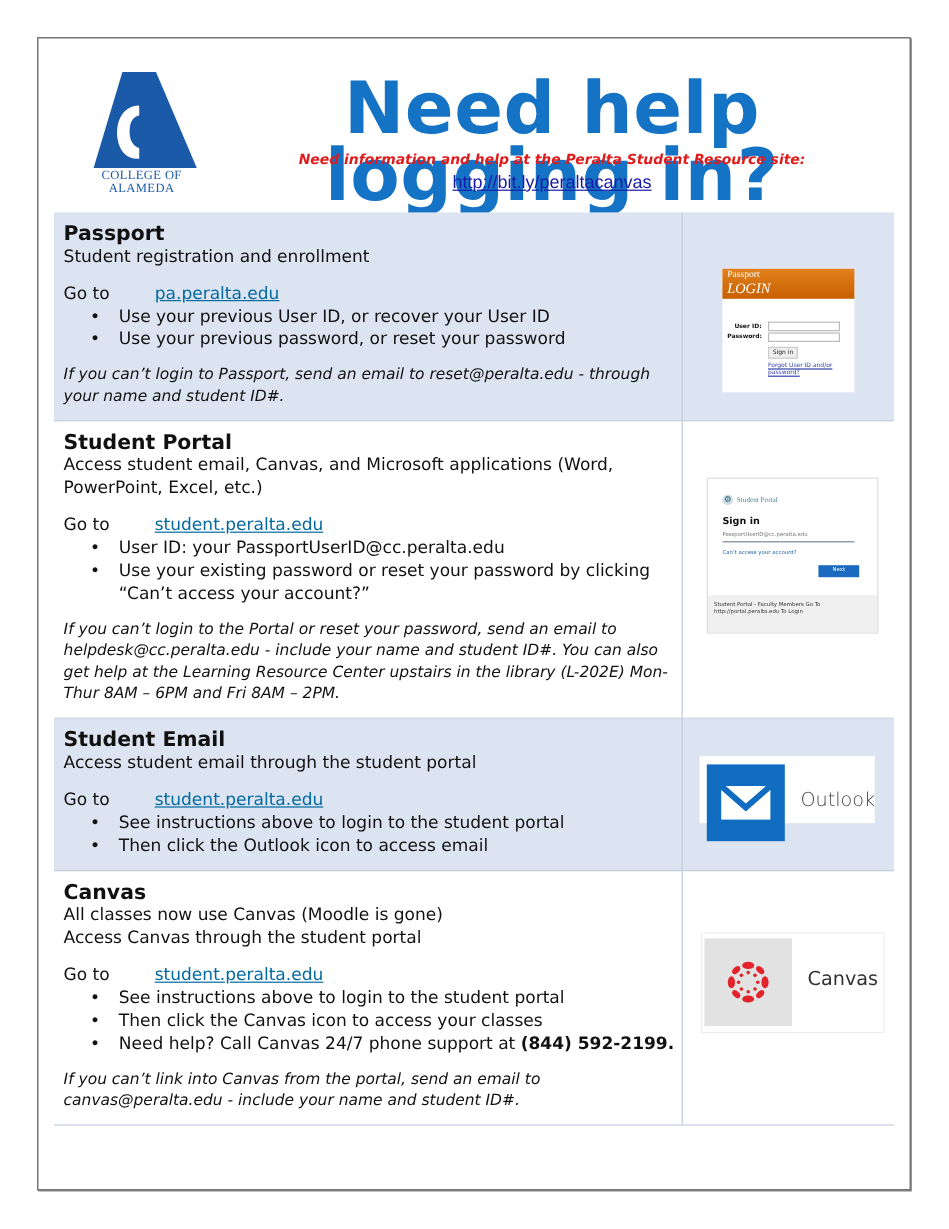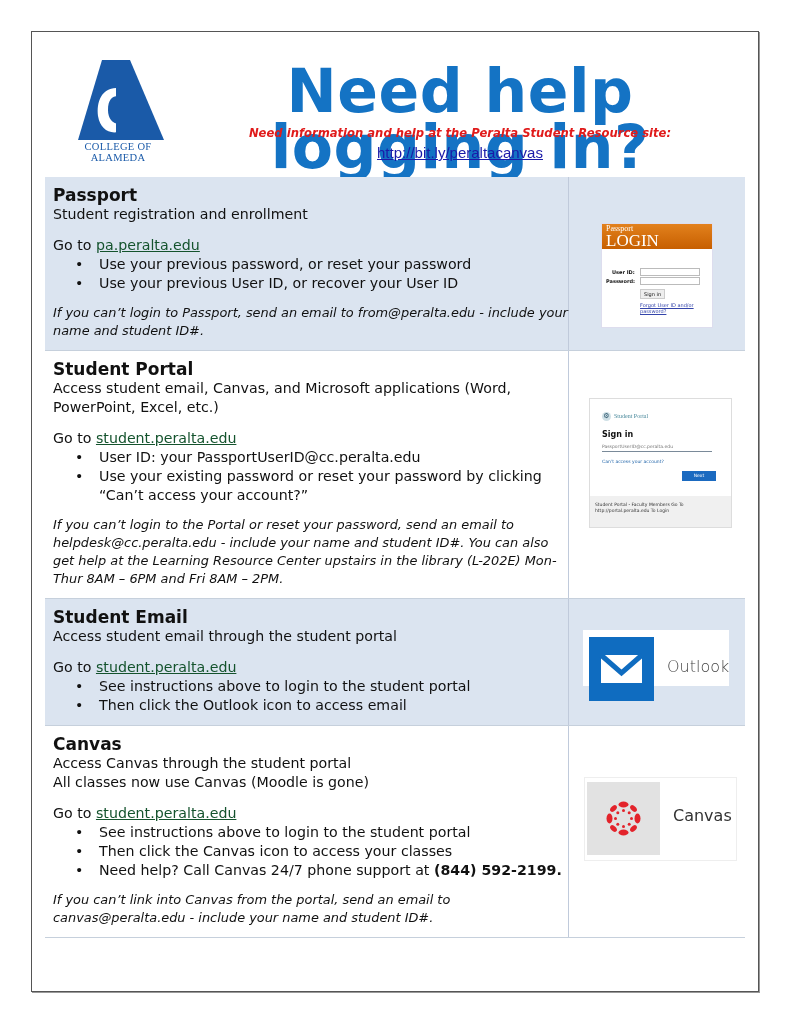--- a/index.html
+++ b/index.html
@@ -16,31 +16,31 @@
 
   
   .table { position:absolute; left:45px; top:177px; width:700px; }
   .row { display:flex; border-bottom:1px solid #c6d0dc; }
   .row.shaded { background:#dbe4f0; }
   .row .text { width:524px; padding:8px 0 10px 8px; box-sizing:border-box; border-right:1px solid #c0cadb; }
   .row .pic { flex:1; position:relative; }
   .row h2 { margin:0; font-size:17px; font-weight:bold; line-height:20px; }
   .row .desc { font-size:14.2px; line-height:19px; }
   .row .goto { font-size:14.2px; line-height:19px; margin-top:12px; }
-  .row .goto a { color:#14532d; text-decoration:underline; }
+  .row .goto a { color:#0369a1; text-decoration:underline;margin-left:33px; }
   .row ul { margin:0; padding:0 0 0 46px; list-style:none; }
   .row li { position:relative; font-size:14.2px; line-height:19px; }
   .row li::before { content:"•"; position:absolute; left:-24px; }
   .row .note { font-style:italic; font-size:12.9px; line-height:18px; margin-top:11px; }
 
   
   .passport { position:absolute; left:32px; top:46px; width:110px; height:103px; background:#fff; border:1px solid #dde; }
   .passport .bar { background:linear-gradient(#e2811d,#c75f00); height:25px; color:#fff; font-family:"Liberation Serif", serif; padding-left:4px; }
   .passport .bar .s { font-size:8px; line-height:10px; display:block; }
-  .passport .bar .b { font-size:17px; line-height:13px; display:block; }
+  .passport .bar .b { font-size:12px; line-height:13px; display:block;font-style:italic; }
   .passport .lbl { position:absolute; font-size:5px; font-weight:bold; }
   .passport .inp { position:absolute; left:38px; width:58px; height:6px; border:1px solid #bbb; }
   .passport .btn { position:absolute; left:38px; top:65px; font-size:5px; background:#eee; border:1px solid #ccc; padding:1px 3px; }
   .passport .fg { position:absolute; left:38px; top:78px; font-size:5px; color:#3344aa; text-decoration:underline; width:56px; line-height:6px; }
 
   
   .portal { position:absolute; left:20px; top:47px; width:141px; height:128px; background:#fff; border:1px solid #ddd; }
   .portal .brand { position:absolute; left:12px; top:13px; font-size:6px; color:#4b8a9c; font-family:"Liberation Serif", serif; }
   .portal .gear { display:inline-block; width:9px; height:9px; border-radius:50%; background:#cfe0e6; color:#305a70; font-size:7px; line-height:9px; text-align:center; margin-right:3px; }
   .portal .signin { position:absolute; left:12px; top:31px; font-size:8px; font-weight:bold; }
@@ -79,24 +79,24 @@
 <div class="header-url"><a>http://bit.ly/peraltacanvas</a></div>
 
 <div class="table">
 
   <div class="row shaded">
     <div class="text">
       <h2>Passport</h2>
       <div class="desc">Student registration and enrollment</div>
       <div class="goto"><span>Go to </span><a>pa.peralta.edu</a></div>
       <ul>
+        <li>Use your previous User ID, or recover your User ID</li>
         <li>Use your previous password, or reset your password</li>
-        <li>Use your previous User ID, or recover your User ID</li>
-      </ul>
-      <div class="note">If you can’t login to Passport, send an email to from@peralta.edu - include your name and student ID#.</div>
+      </ul>
+      <div class="note">If you can’t login to Passport, send an email to reset@peralta.edu - through your name and student ID#.</div>
     </div>
     <div class="pic">
       <div class="passport">
         <div class="bar">
             <span class="s">Passport</span>
             <span class="b">LOGIN</span>
           </div>
         <span class="lbl" style="left:10px;top:45px;">User ID:</span>
         <span class="inp" style="top:44px;"></span>
         <span class="lbl" style="left:4px;top:54px;">Password:</span>
@@ -149,22 +149,22 @@
             </svg>
         </div>
         <div class="lbl">Outlook</div>
       </div>
     </div>
   </div>
 
   <div class="row">
     <div class="text">
       <h2>Canvas</h2>
+      <div class="desc">All classes now use Canvas (Moodle is gone)</div>
       <div class="desc">Access Canvas through the student portal</div>
-      <div class="desc">All classes now use Canvas (Moodle is gone)</div>
       <div class="goto"><span>Go to </span><a>student.peralta.edu</a></div>
       <ul>
         <li>See instructions above to login to the student portal</li>
         <li>Then click the Canvas icon to access your classes</li>
         <li><span>Need help? Call Canvas 24/7 phone support at </span><b>(844) 592-2199.</b></li>
       </ul>
       <div class="note">If you can’t link into Canvas from the portal, send an email to canvas@peralta.edu - include your name and student ID#.</div>
     </div>
     <div class="pic">
       <div class="canvasimg">

